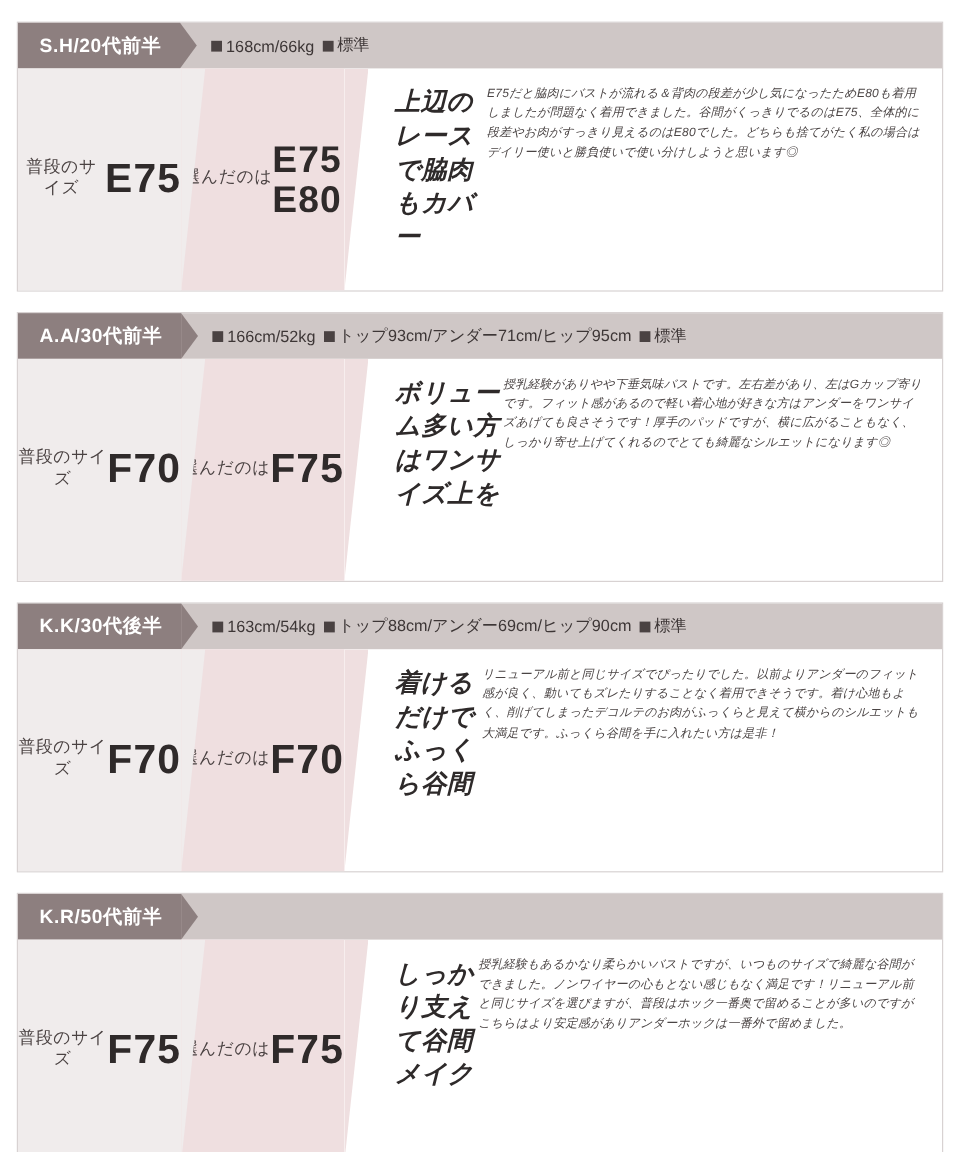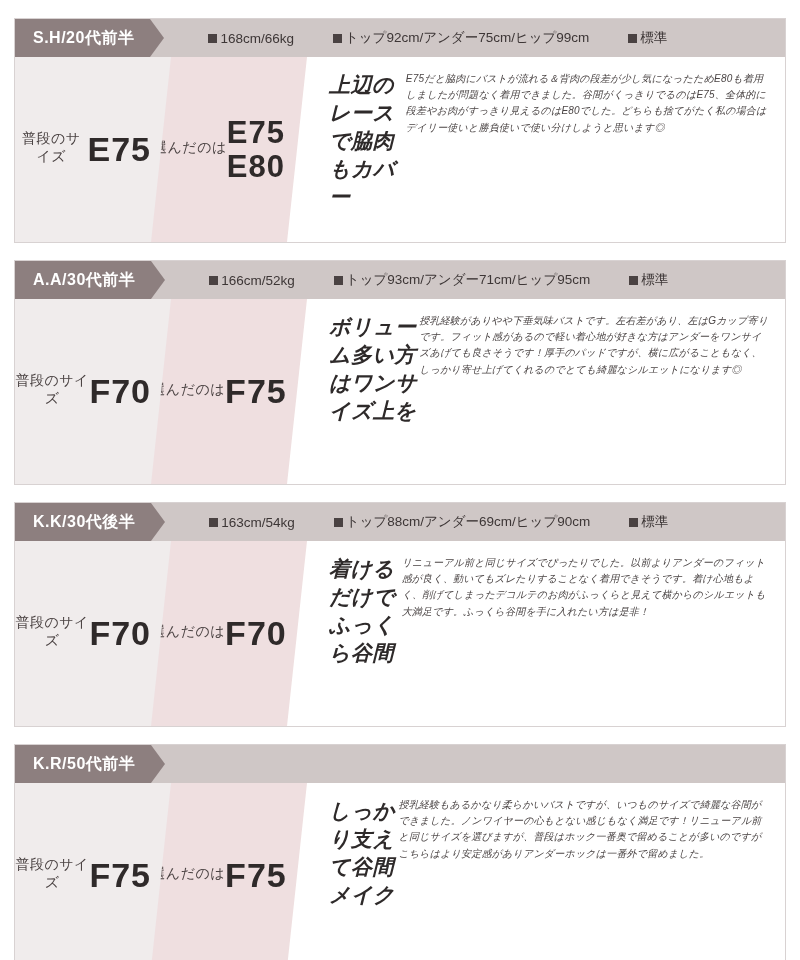--- a/index.html
+++ b/index.html
@@ -63,21 +63,20 @@
     padding-right: 8px;
     font-size: 13.5px;
     color: #3d3636;
     white-space: nowrap;
     overflow: hidden;
   }
   .spec {
     display: inline-flex;
     align-items: center;
     gap: 3px;
-    margin-left: 32px;
   }
   .sq {
     display: inline-block;
     width: 9px;
     height: 9px;
     background: #4a4242;
   }
   
   .rv-body {
     display: flex;
@@ -161,24 +160,20 @@
   <div class="review">
     <div class="rv-header">
       <div class="rv-id">S.H/20代前半</div>
       <div class="rv-specs">
         <span class="spec">
             <i class="sq"></i>
             <span>168cm/66kg</span>
           </span>
         <span class="spec">
             <i class="sq"></i>
-            <span>トップ92cm/アンダー75cm/ヒップ99cm</span>
-          </span>
-        <span class="spec">
-            <i class="sq"></i>
             <span>標準</span>
           </span>
       </div>
     </div>
     <div class="rv-body">
       <div class="col-usual">
         <div class="col-label">普段のサイズ</div>
         <div class="col-value">E75</div>
       </div>
       <div class="col-chosen">

